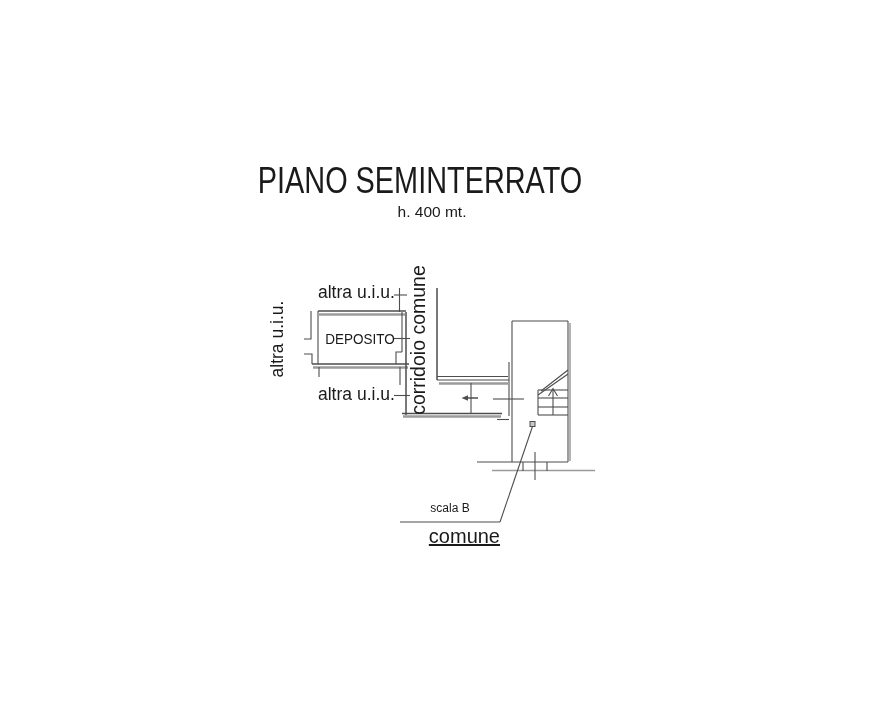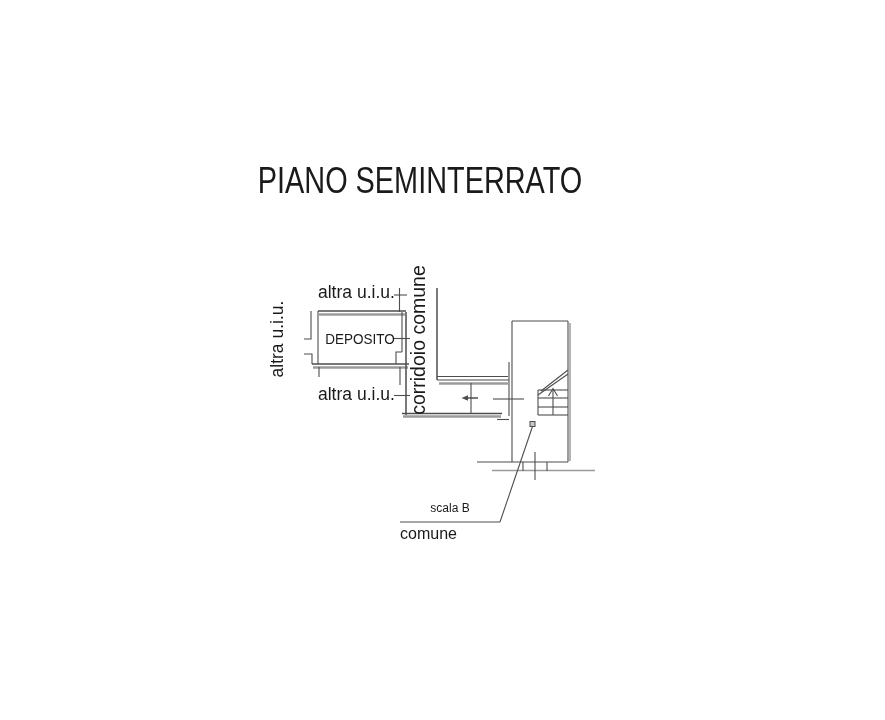--- a/index.html
+++ b/index.html
@@ -53,21 +53,21 @@
     transform: scaleX(0.9);
     transform-origin: center;
   }
   .corridoio {
     left: 322px; top: 327px; width: 200px; height: 26px;
     text-align: center; font-size: 19.5px;
     transform: rotate(-90deg);
     transform-origin: center;
   }
   .scala-b { left: 400px; top: 502px; width: 100px; text-align: center; font-size: 12px; }
-  .scala-comune { left: 400px; top: 526px; width: 100px; text-align: left; font-size: 16px; }
+  .scala-comune { left: 400px; top: 526px; width: 100px; text-align: right; font-size: 20px; text-decoration: underline; }
 </style>
 </head>
 <body>
 
 <div class="canvas">
 
   <svg class="drawing" viewBox="0 0 885 720" xmlns="http://www.w3.org/2000/svg">
 
     <g>
       <path class="ln-w" d="M318,311 H406"></path>
@@ -137,20 +137,21 @@
     </g>
 
     <g>
       <path class="ln" d="M394,295 H407"></path>
       <path class="ln" d="M394,338.5 H410"></path>
       <path class="ln" d="M394,395.5 H410"></path>
     </g>
   </svg>
 
   <div class="lbl title">PIANO SEMINTERRATO</div>
+  <div class="lbl subtitle">h. 400 mt.</div>
 
   <div class="lbl altra-top">altra u.i.u.</div>
   <div class="lbl altra-left">altra u.i.u.</div>
   <div class="lbl altra-bottom">altra u.i.u.</div>
 
   <div class="lbl deposito">DEPOSITO</div>
   <div class="lbl corridoio">corridoio comune</div>
 
   <div class="lbl scala-b">scala B</div>
   <div class="lbl scala-comune">comune</div>

